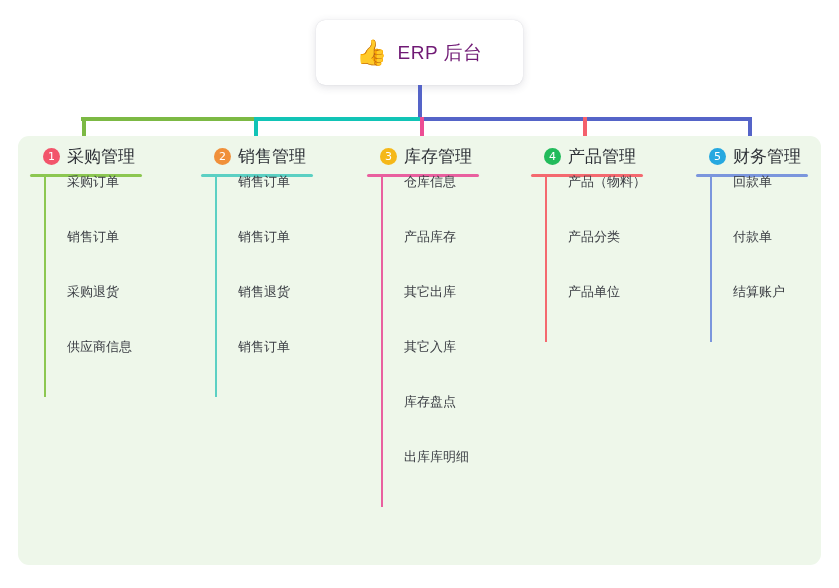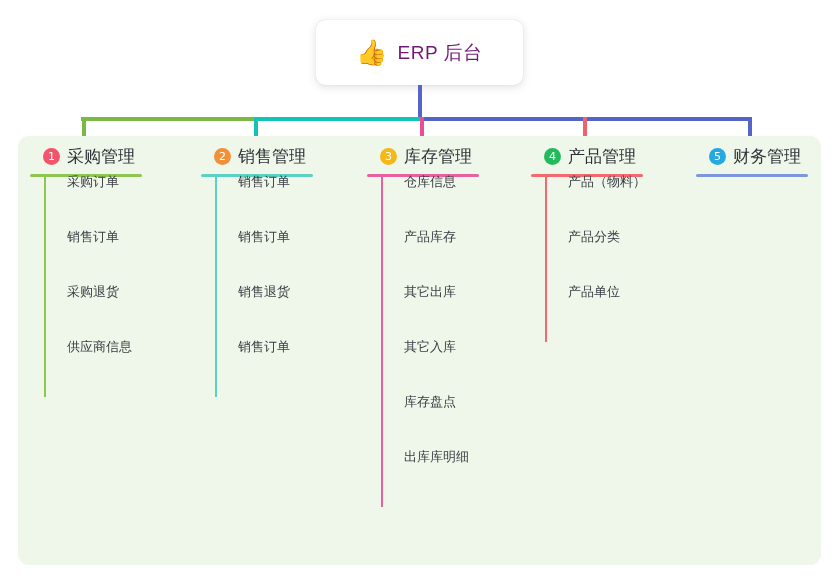--- a/index.html
+++ b/index.html
@@ -259,14 +259,29 @@
           <div class="leaf-rule" style="background: rgb(244, 105, 111); width: 66px;"></div>
         </div>
       </div>
     </div>
     <div class="column" style="left: 696px;">
       <div class="col-head">
         <span class="badge" style="background: rgb(38, 168, 224);">5</span>
         <span class="col-title">财务管理</span>
       </div>
       <div class="head-rule" style="background: rgb(123, 150, 221); width: 112px;"></div>
+      <div class="col-body">
+        <div class="spine" style="background: rgb(123, 150, 221);"></div>
+        <div class="leaf">
+          <div class="leaf-label">回款单</div>
+          <div class="leaf-rule" style="background: rgb(123, 150, 221); width: 53px;"></div>
+        </div>
+        <div class="leaf">
+          <div class="leaf-label">付款单</div>
+          <div class="leaf-rule" style="background: rgb(123, 150, 221); width: 53px;"></div>
+        </div>
+        <div class="leaf">
+          <div class="leaf-label">结算账户</div>
+          <div class="leaf-rule" style="background: rgb(123, 150, 221); width: 66px;"></div>
+        </div>
+      </div>
     </div>
   </div>
 
 </body></html>

